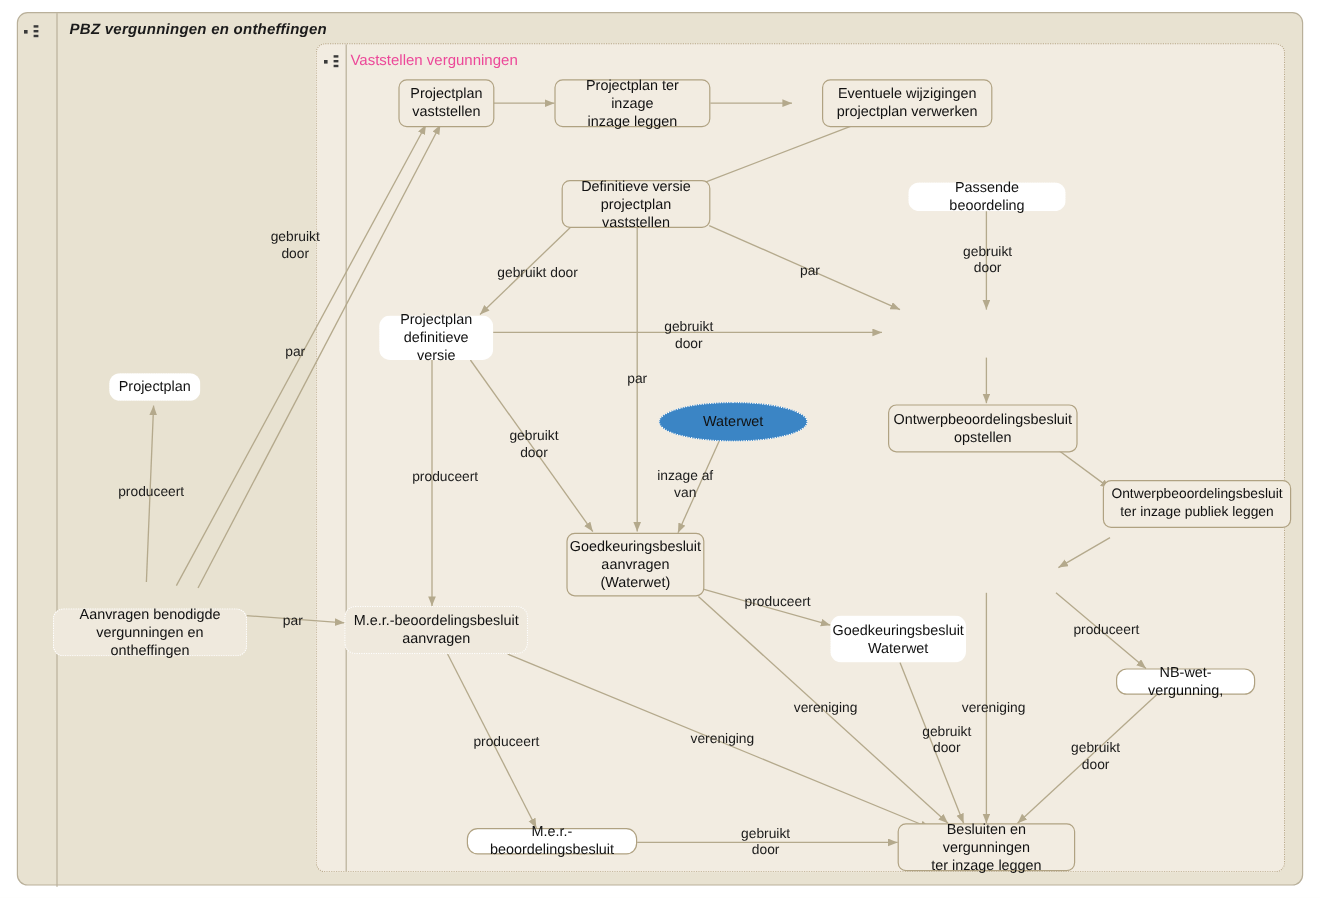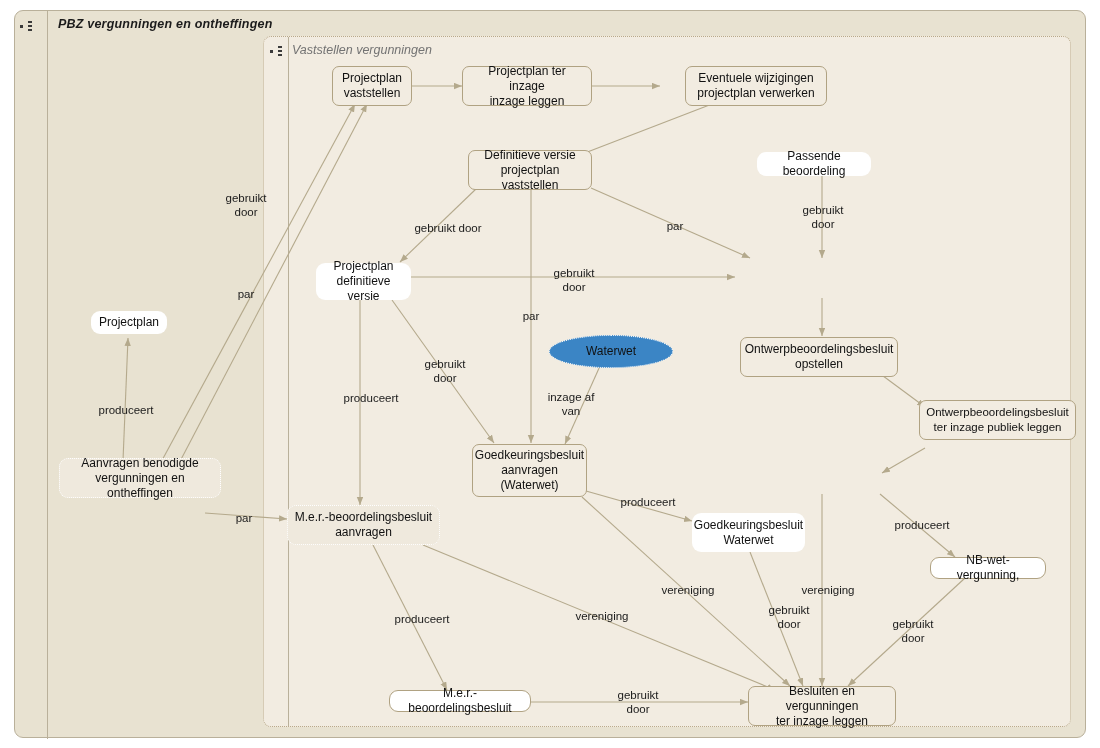--- a/index.html
+++ b/index.html
@@ -39,21 +39,21 @@
     position:absolute;left:263px;top:36px;width:808px;height:691px;
     background:#f2ece1;border:1.5px dotted #b9a98a;border-radius:8px;
     box-sizing:border-box;
   }
   #inner-divider{
     position:absolute;left:24px;top:0px;width:1px;height:689px;
     background:#b9b09a;
   }
   #inner-header{left:292px;top:43px;}
   #inner-title{
-    font-size:12.5px;font-style:italic;color:#737373;white-space:nowrap;
+    font-size:12.5px;color:#ec4899;white-space:nowrap;
   }
 
   
   #edges{position:absolute;left:0;top:0;width:1100px;height:748px;}
 
   
   .node{
     position:absolute;box-sizing:border-box;display:flex;
     align-items:center;justify-content:center;text-align:center;
     font-size:12px;color:#111;line-height:15px;
@@ -183,21 +183,21 @@
   <div class="node n-process" style="left:685px;top:66px;width:142px;height:40px;">
     <span style="white-space:pre-line">Eventuele wijzigingen
 projectplan verwerken</span>
   </div>
 
   <div class="node n-process" style="left:468px;top:150px;width:124px;height:40px;">
     <span style="white-space:pre-line">Definitieve versie
 projectplan vaststellen</span>
   </div>
 
-  <div class="node n-object" style="left:757px;top:152px;width:114px;height:24px;">
+  <div class="node n-object" style="left:757px;top:152px;width:131px;height:24px;">
     <span style="white-space:pre-line">Passende beoordeling</span>
   </div>
 
   <div class="node n-object" style="left:316px;top:263px;width:95px;height:37px;">
     <span style="white-space:pre-line">Projectplan
 definitieve versie</span>
   </div>
 
 
   <div class="node n-ellipse" style="left:549px;top:335px;width:124px;height:33px;">
@@ -218,21 +218,21 @@
     <span>Projectplan</span>
   </div>
 
   <div class="node n-process" style="left:472px;top:444px;width:115px;height:53px;">
     <span style="white-space:pre-line">Goedkeuringsbesluit
 aanvragen
 (Waterwet)</span>
   </div>
 
 
-  <div class="node n-dashed" style="left:44px;top:458px;width:162px;height:40px;margin-left:15px;">
+  <div class="node n-dashed" style="left:44px;top:507px;width:162px;height:40px;">
     <span style="white-space:pre-line">Aanvragen benodigde
 vergunningen en ontheffingen</span>
   </div>
 
   <div class="node n-dashed" style="left:287px;top:505px;width:153px;height:40px;">
     <span style="white-space:pre-line">M.e.r.-beoordelingsbesluit
 aanvragen</span>
   </div>
 
   <div class="node n-object" style="left:692px;top:513px;width:113px;height:39px;">

